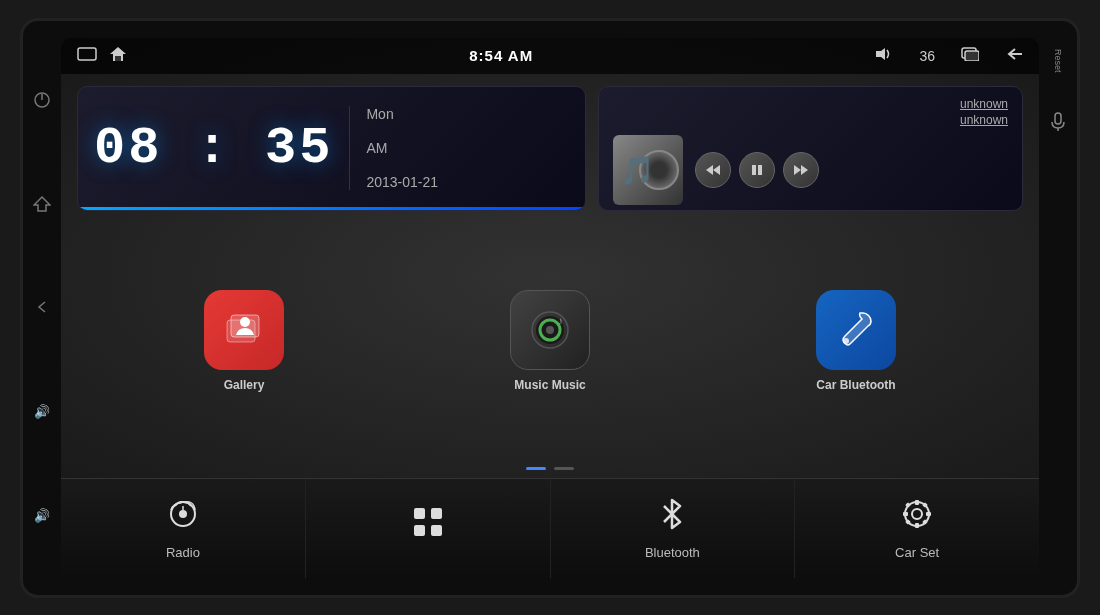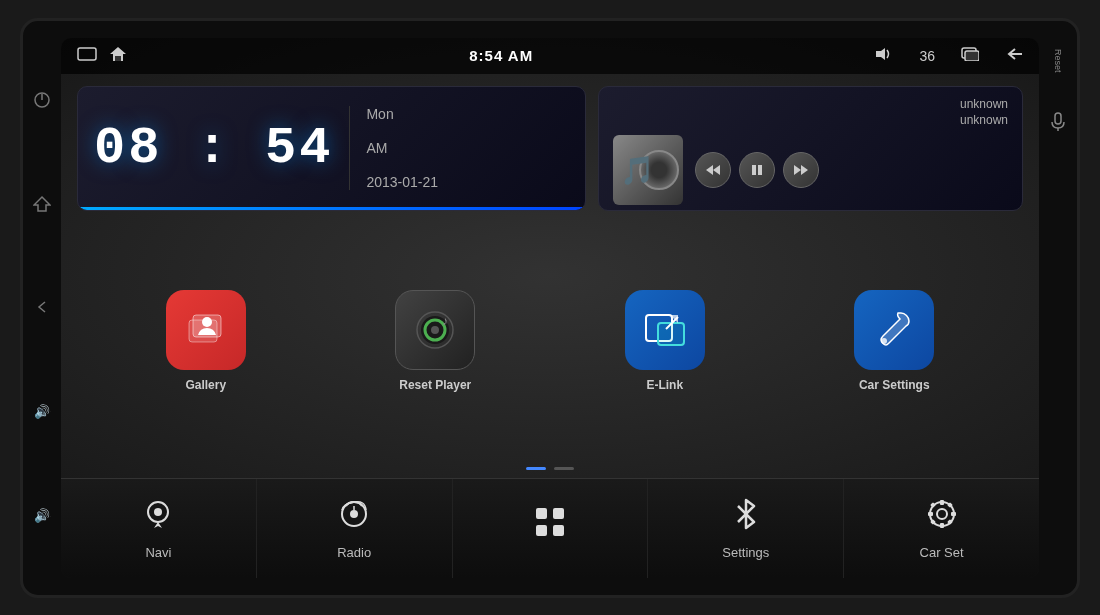--- a/index.html
+++ b/index.html
@@ -195,20 +195,21 @@
     }
 
     .music-info {
       display: flex;
       flex-direction: column;
       align-self: flex-end;
       text-align: right;
       color: #aaa;
       font-size: 12px;
       gap: 2px;
+      text-decoration: underline;
     }
 
     .music-body {
       display: flex;
       align-items: center;
       gap: 12px;
     }
 
     .music-album-art {
       width: 70px;
@@ -456,21 +457,21 @@
           </svg>
         </span>
       </div>
     </div>
 
     <div class="main-content">
 
       <div class="top-widgets">
 
         <div class="clock-widget">
-          <div class="time-display">08 : 54</div>
+          <div class="time-display">08 : 35</div>
           <div class="date-display">
             <span>Mon</span>
             <span>AM</span>
             <span>2013-01-21</span>
           </div>
         </div>
 
         <div class="music-widget">
           <div class="music-info">
             <span>unknown</span>
@@ -526,70 +527,48 @@
             <svg width="50" height="50" viewBox="0 0 50 50" fill="none">
               <circle cx="25" cy="25" r="18" stroke="#555" stroke-width="1.5"></circle>
               <circle cx="25" cy="25" r="14" fill="#1a1a1a"></circle>
               <circle cx="25" cy="25" r="4" fill="#555"></circle>
 
               <circle cx="25" cy="25" r="10" stroke="#4caf50" stroke-width="3" fill="none"></circle>
 
               <text x="32" y="20" font-size="12" fill="#888">♪</text>
             </svg>
           </div>
-          <span class="app-label">Reset Player</span>
-        </div>
-
-
-        <div class="app-item">
-          <div class="app-icon elink">
-            <svg width="50" height="50" viewBox="0 0 50 50" fill="none">
-
-              <rect x="6" y="10" width="26" height="26" rx="3" stroke="white" stroke-width="2" fill="none"></rect>
-              <rect x="18" y="18" width="26" height="22" rx="3" stroke="#4dd" stroke-width="2" fill="rgba(0,200,200,0.15)"></rect>
-              <polygon points="30,10 38,10 38,18" fill="white" opacity="0.7"></polygon>
-              <line x1="26" y1="24" x2="38" y2="12" stroke="white" stroke-width="2"></line>
-            </svg>
-          </div>
-          <span class="app-label">E-Link</span>
-        </div>
+          <span class="app-label">Music Music</span>
+        </div>
+
+
 
 
         <div class="app-item">
           <div class="app-icon carsettings">
             <svg width="50" height="50" viewBox="0 0 50 50" fill="none">
 
               <path d="M32 8 C36 8 40 12 40 16 C40 18 39 20 37 21 L20 38 C19 39 18 40 17 40 C15 40 12 37 12 35 C12 33 13 32 14 31 L31 14 C29 12 28 10 29 8 Z" stroke="white" stroke-width="1.5" fill="rgba(255,255,255,0.2)"></path>
               <circle cx="15" cy="36" r="3" fill="white" opacity="0.8"></circle>
             </svg>
           </div>
-          <span class="app-label">Car Settings</span>
+          <span class="app-label">Car Bluetooth</span>
         </div>
 
       </div>
 
       <div class="page-dots">
         <div class="dot active"></div>
         <div class="dot"></div>
       </div>
 
     </div>
 
     <div class="bottom-nav">
 
-      <div class="nav-item">
-        <div class="nav-icon">
-          <svg width="36" height="36" viewBox="0 0 36 36" fill="none">
-            <circle cx="18" cy="16" r="10" stroke="#ddd" stroke-width="2" fill="none"></circle>
-            <circle cx="18" cy="16" r="4" fill="#ddd"></circle>
-            <path d="M18 26 L14 32 L18 30 L22 32 Z" fill="#ddd"></path>
-          </svg>
-        </div>
-        <span class="nav-label">Navi</span>
-      </div>
 
       <div class="nav-item">
         <div class="nav-icon">
           <svg width="36" height="36" viewBox="0 0 36 36" fill="none">
             <circle cx="18" cy="18" r="12" stroke="#ddd" stroke-width="2" fill="none"></circle>
             <path d="M10 10 Q12 6 18 6 Q24 6 26 10" stroke="#ddd" stroke-width="2" fill="none"></path>
             <path d="M6 14 Q7 8 18 6 Q29 4 30 14" stroke="#ddd" stroke-width="1.5" fill="none"></path>
             <circle cx="18" cy="18" r="4" fill="#ddd"></circle>
             <line x1="18" y1="14" x2="18" y2="10" stroke="#ddd" stroke-width="1.5"></line>
           </svg>
@@ -608,21 +587,21 @@
         </div>
         <span class="nav-label"></span>
       </div>
 
       <div class="nav-item">
         <div class="nav-icon">
           <svg width="32" height="36" viewBox="0 0 32 36" fill="none">
             <polyline points="8,10 24,26 16,32 16,4 24,10 8,26" stroke="#ddd" stroke-width="2.5" fill="none" stroke-linejoin="round"></polyline>
           </svg>
         </div>
-        <span class="nav-label">Settings</span>
+        <span class="nav-label">Bluetooth</span>
       </div>
 
       <div class="nav-item">
         <div class="nav-icon">
           <svg width="36" height="36" viewBox="0 0 36 36" fill="none">
             <circle cx="18" cy="18" r="12" stroke="#ddd" stroke-width="2" fill="none"></circle>
             <circle cx="18" cy="18" r="5" stroke="#ddd" stroke-width="2" fill="none"></circle>
 
             <rect x="16" y="4" width="4" height="5" rx="1" fill="#ddd"></rect>
             <rect x="16" y="27" width="4" height="5" rx="1" fill="#ddd"></rect>

